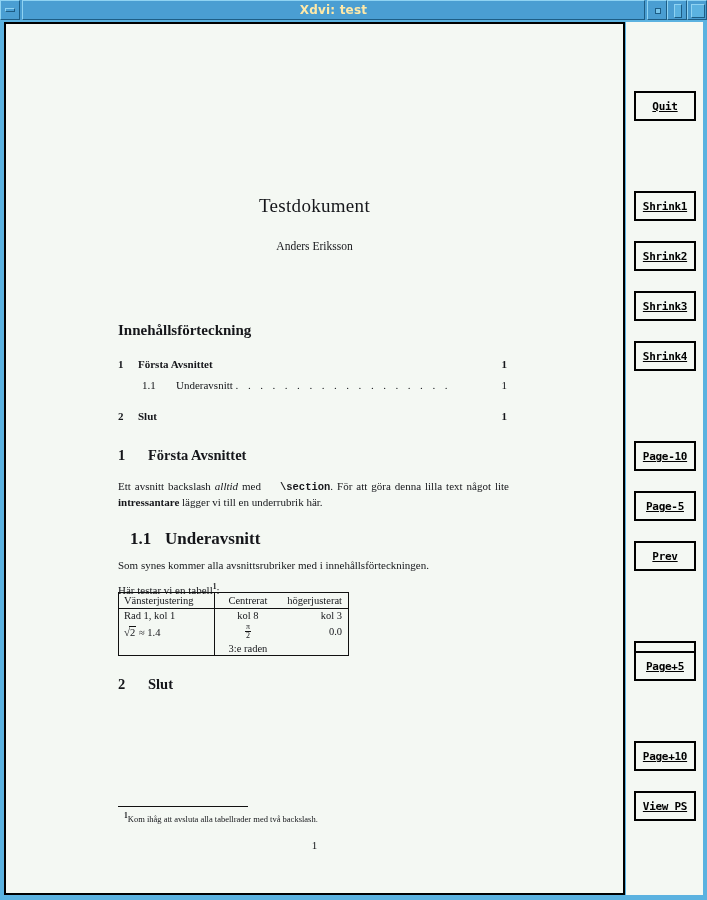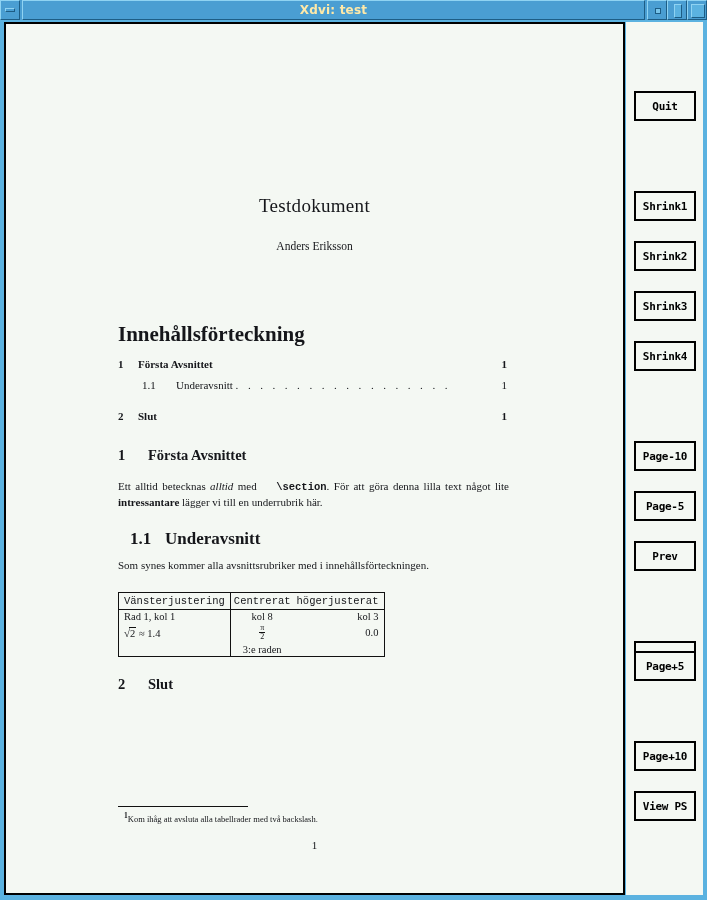--- a/index.html
+++ b/index.html
@@ -147,20 +147,21 @@
     font-family: "DejaVu Sans Mono", monospace;
     font-size: 11px;
     font-weight: bold;
     color: #000000;
     display: flex;
     align-items: center;
     justify-content: center;
     letter-spacing: -0.3px;
     cursor: pointer;
     user-select: none;
+    text-decoration: underline;
   }
 
   
   .page {
     position: absolute;
     left: 0; top: 0;
     width: 617px;
     height: 869px;
     color: #15161a;
   }
@@ -184,21 +185,21 @@
     left: 0; right: 0;
     top: 247px;
     text-align: center;
     font-size: 11.5px;
   }
 
   .toc-head {
     position: absolute;
     left: 112px;
     top: 298px;
-    font-size: 21px;
+    font-size: 15px;
     font-weight: bold;
   }
   .toc-row {
     position: absolute;
     left: 112px;
     width: 389px;
     font-size: 11px;
     white-space: nowrap;
   }
   .toc-row.lvl1 { font-weight: bold; }
@@ -254,21 +255,21 @@
     top: 568px;
     width: 231px;
     border: 1px solid #111;
     border-collapse: collapse;
     font-size: 10.5px;
   }
   .tbl td {
     border: none;
     padding: 0;
   }
-  .tbl .rowline { border-bottom: 1px solid #111; font-family: Liberation Mono, monospace; }
+  .tbl .rowline { border-bottom: 1px solid #111; }
   .tbl .c1 {
     width: 93px;
     border-right: 1px solid #111;
     padding: 1px 5px 1px 5px;
   }
   .tbl .c2 { width: 70px; text-align: center; padding: 1px 3px; }
   .tbl .c3 { width: 60px; text-align: right; padding: 1px 6px 1px 3px; }
   .tbl .hdr td { padding-top: 2px; padding-bottom: 2px; }
 
   .frac {
@@ -356,27 +357,30 @@
         </div>
 
         <div class="toc-row lvl1" style="top:386px">
           <span class="toc-num toc-l1-num">2</span><span>Slut</span><span class="toc-page">1</span>
         </div>
 
         <div class="sec-head" style="top:423px">
           <span class="n">1</span><span>Första Avsnittet</span>
         </div>
         <div class="para" style="top:455px">
-          <span>Ett alltid betecknas </span><i>alltid</i><span> med </span><b class="tt">\section</b><span>. För att göra denna lilla text något lite </span><b>intressantare</b><span> lägger vi till en underrubrik här.</span>
+          <span>Ett avsnitt backslash </span><i>alltid</i><span> med </span><b class="tt">\section</b><span>. För att göra denna lilla text något lite </span><b>intressantare</b><span> lägger vi till en underrubrik här.</span>
         </div>
 
         <div class="subsec-head" style="top:505px">
           <span class="n">1.1</span><span>Underavsnitt</span>
         </div>
         <div class="para" style="top:534px">Som synes kommer alla avsnittsrubriker med i innehållsförteckningen.</div>
+        <div class="para" style="top:555px">
+          <span>Här testar vi en tabell</span><sup>1</sup><span>:</span>
+        </div>
 
         <table class="tbl">
           <tbody>
               <tr class="hdr rowline">
             <td class="c1">Vänsterjustering</td>
             <td class="c2">Centrerat</td>
             <td class="c3">högerjusterat</td>
           </tr>
           <tr>
             <td class="c1">Rad 1, kol 1</td>

